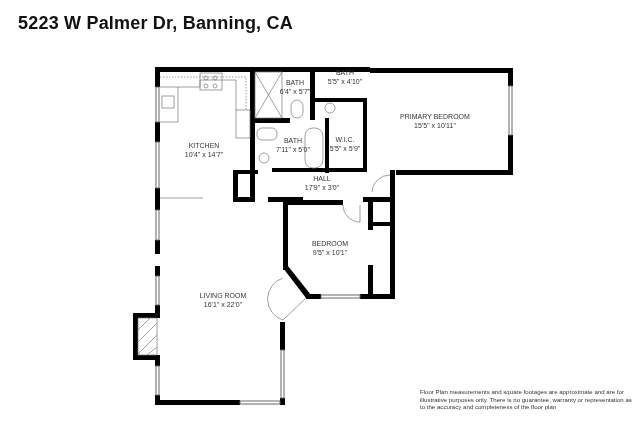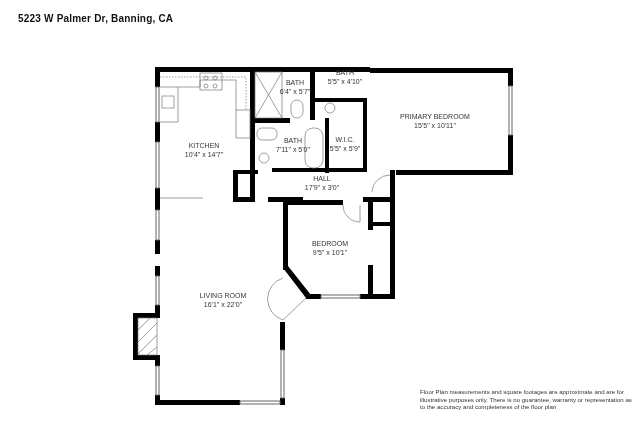--- a/index.html
+++ b/index.html
@@ -1,17 +1,17 @@
 <!DOCTYPE html>
 <html><head>
 <meta charset="utf-8">
 <style>
   html, body { margin: 0; padding: 0; background: #ffffff; }
   body { width: 640px; height: 427px; position: relative; overflow: hidden; font-family: "Liberation Sans", sans-serif; }
-  .title { position: absolute; left: 18px; top: 13px; font-size: 10px; font-weight: bold; color: #111; letter-spacing: 0.2px; }
+  .title { position: absolute; left: 18px; top: 13px; font-size: 18px; font-weight: bold; color: #111; letter-spacing: 0.2px; }
   .plan { position: absolute; left: 0; top: 0; }
   .room-label { font-family: "Liberation Sans", sans-serif; font-size: 7px; fill: #333; text-anchor: middle; }
   .disclaimer { position: absolute; left: 420px; top: 388px; width: 215px; font-size: 6.1px; line-height: 7.6px; color: #333; }
 </style>
 </head>
 <body>
 
 <div class="title">5223 W Palmer Dr, Banning, CA</div>
 
 <svg class="plan" width="640" height="427" viewBox="0 0 640 427">

